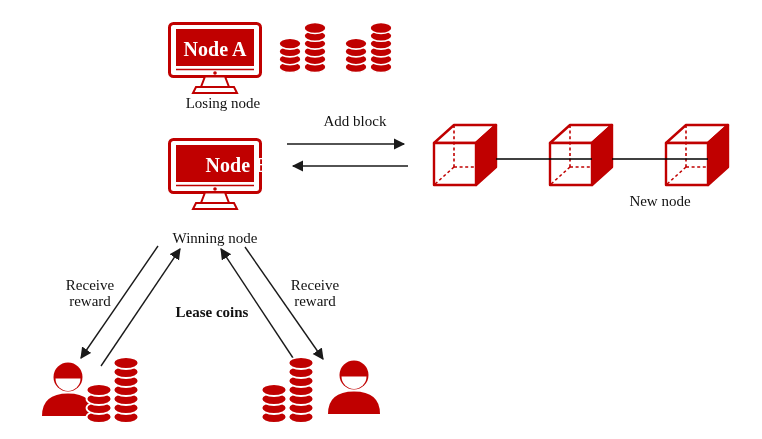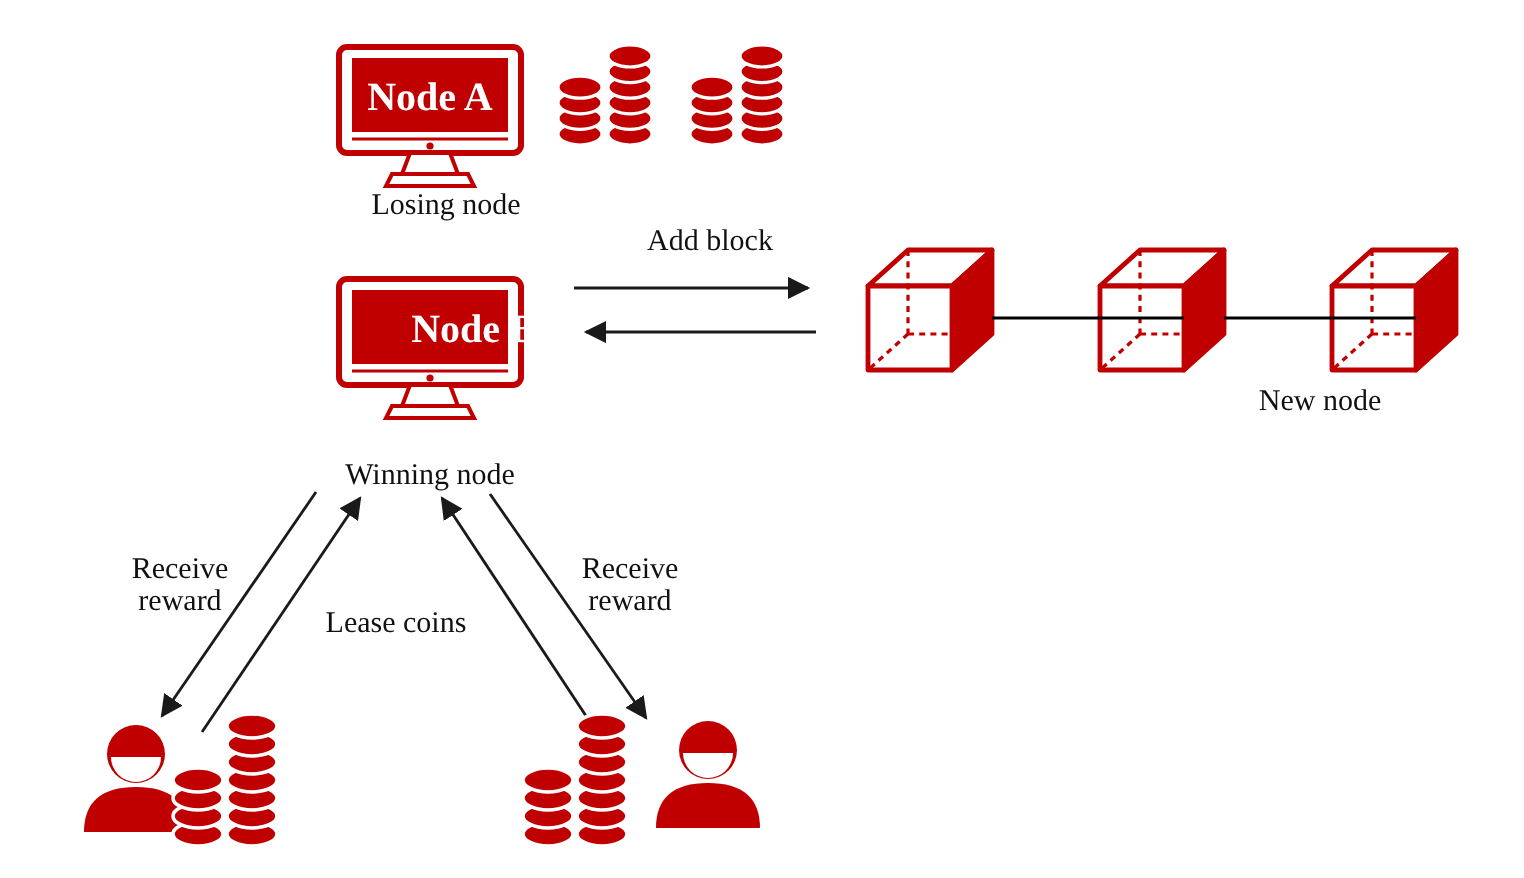--- a/index.html
+++ b/index.html
@@ -122,16 +122,16 @@
   <div class="lbl screen-lbl" style="left:176px;top:39px;width:78px;">Node A</div>
   <div class="lbl" style="left:161px;top:95px;width:124px;">Losing node</div>
 
   <div class="lbl screen-lbl" style="left:176px;top:155px;width:78px;margin-left:22px;">Node B</div>
   <div class="lbl" style="left:153px;top:202px;width:124px;margin-top:28px;">Winning node</div>
 
   <div class="lbl" style="left:300px;top:113px;width:110px;">Add block</div>
   <div class="lbl" style="left:610px;top:193px;width:100px;">New node</div>
 
   <div class="lbl" style="left:56px;top:277px;width:68px;">Receive reward</div>
-  <div class="lbl" style="left:154px;top:304px;width:88px;">Lease coins</div>
+  <div class="lbl" style="left:168px;top:304px;width:88px;font-weight:bold;">Lease coins</div>
   <div class="lbl" style="left:281px;top:277px;width:68px;">Receive reward</div>
 
 </div>
 
 </body></html>

